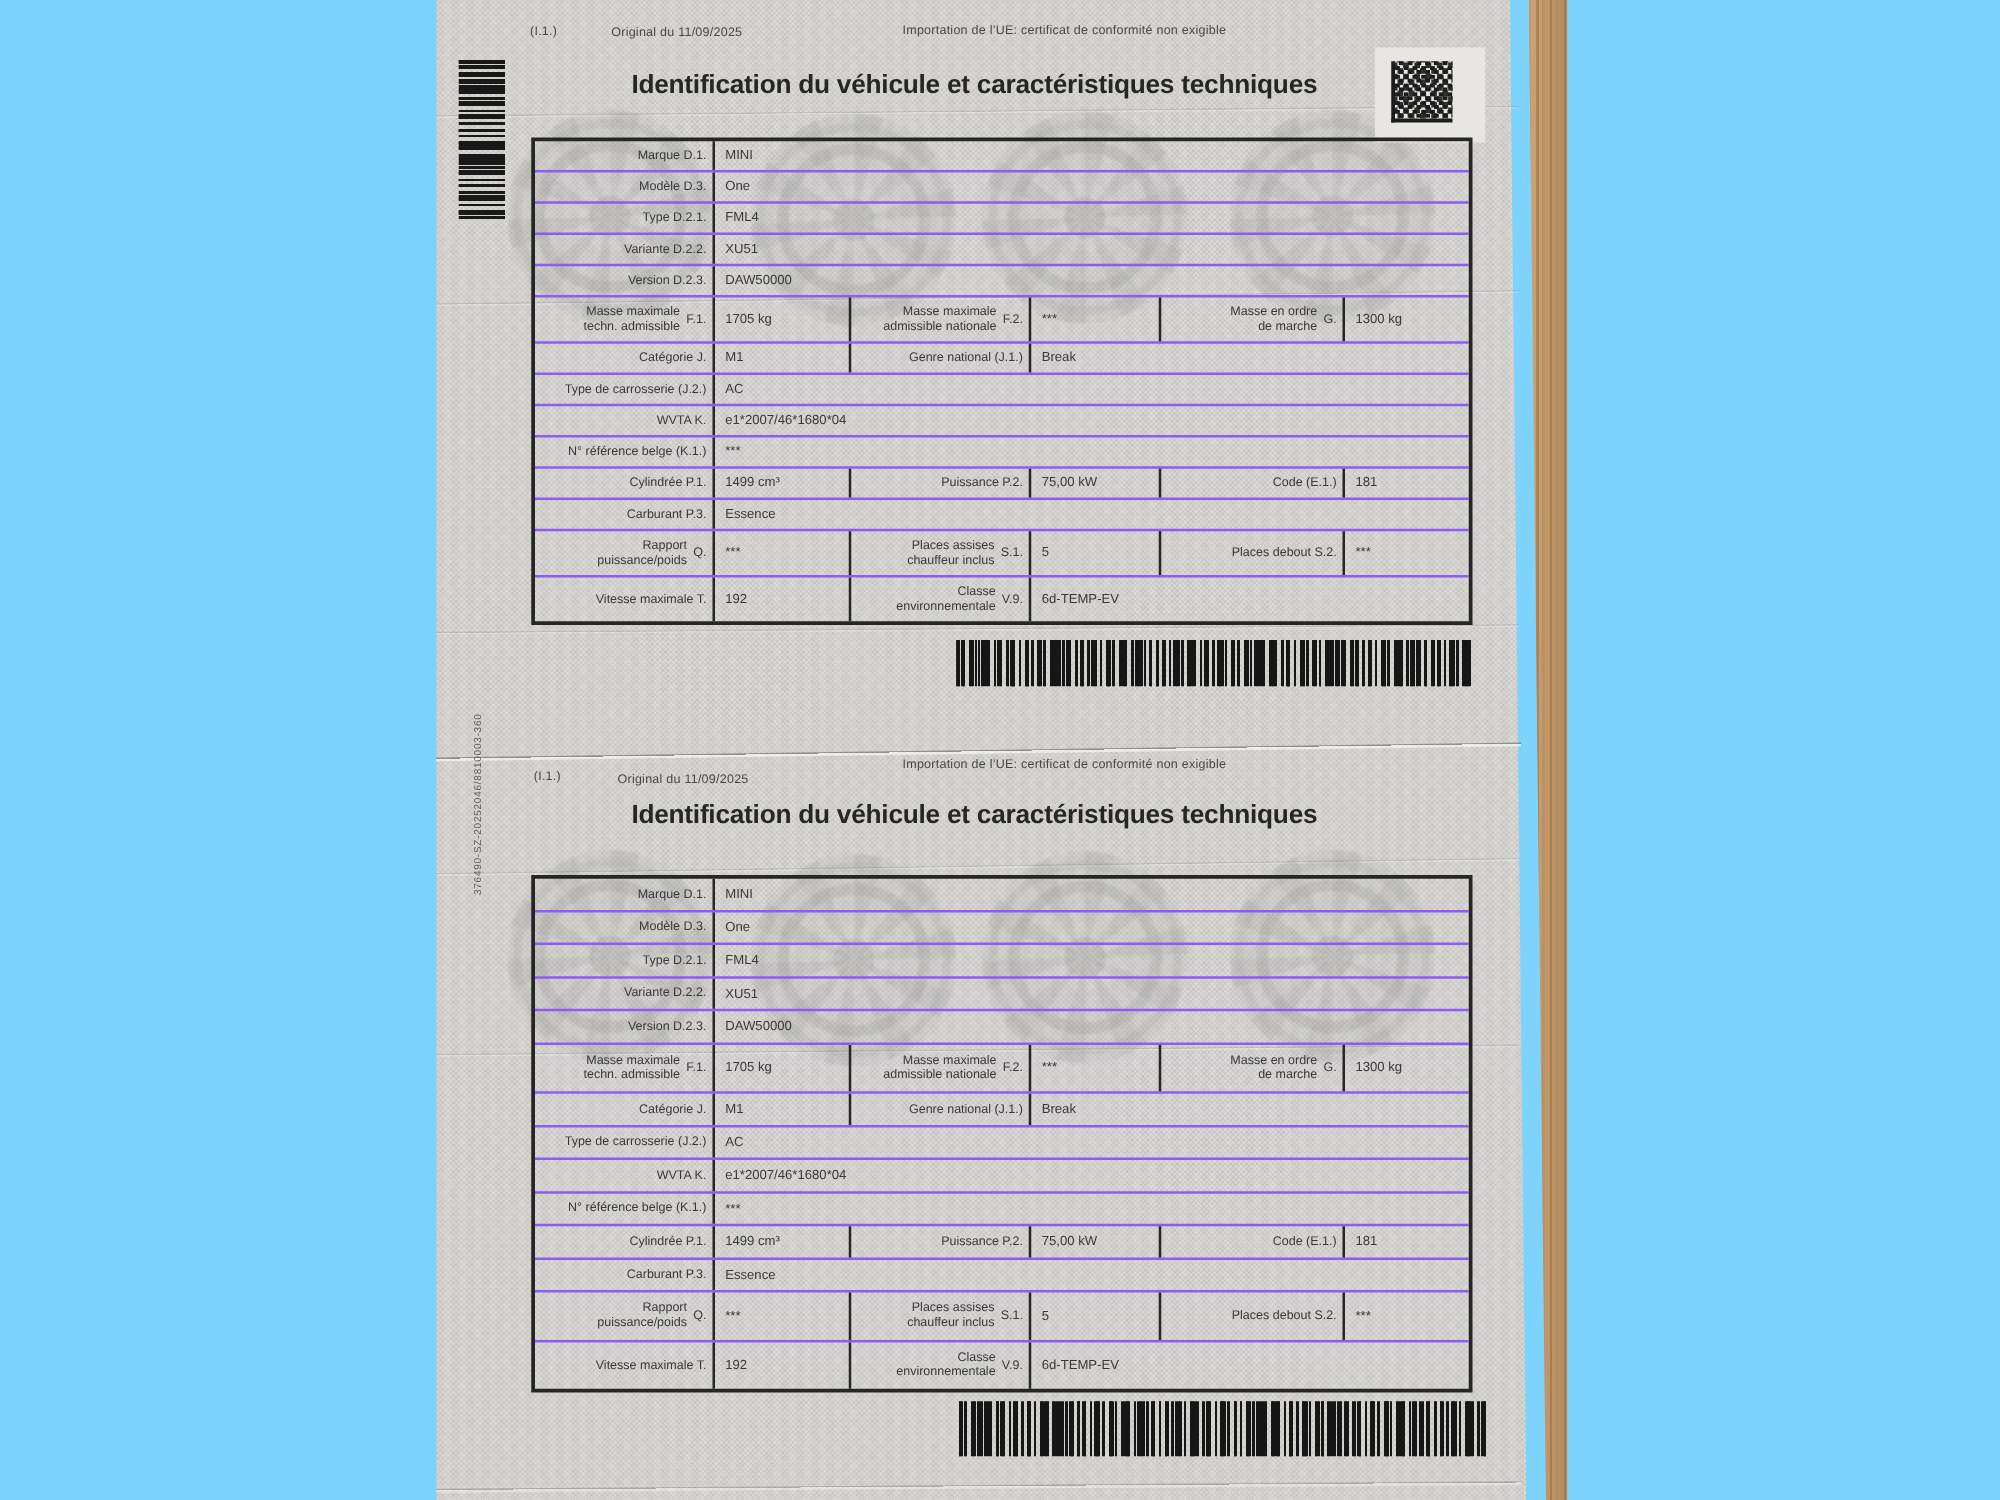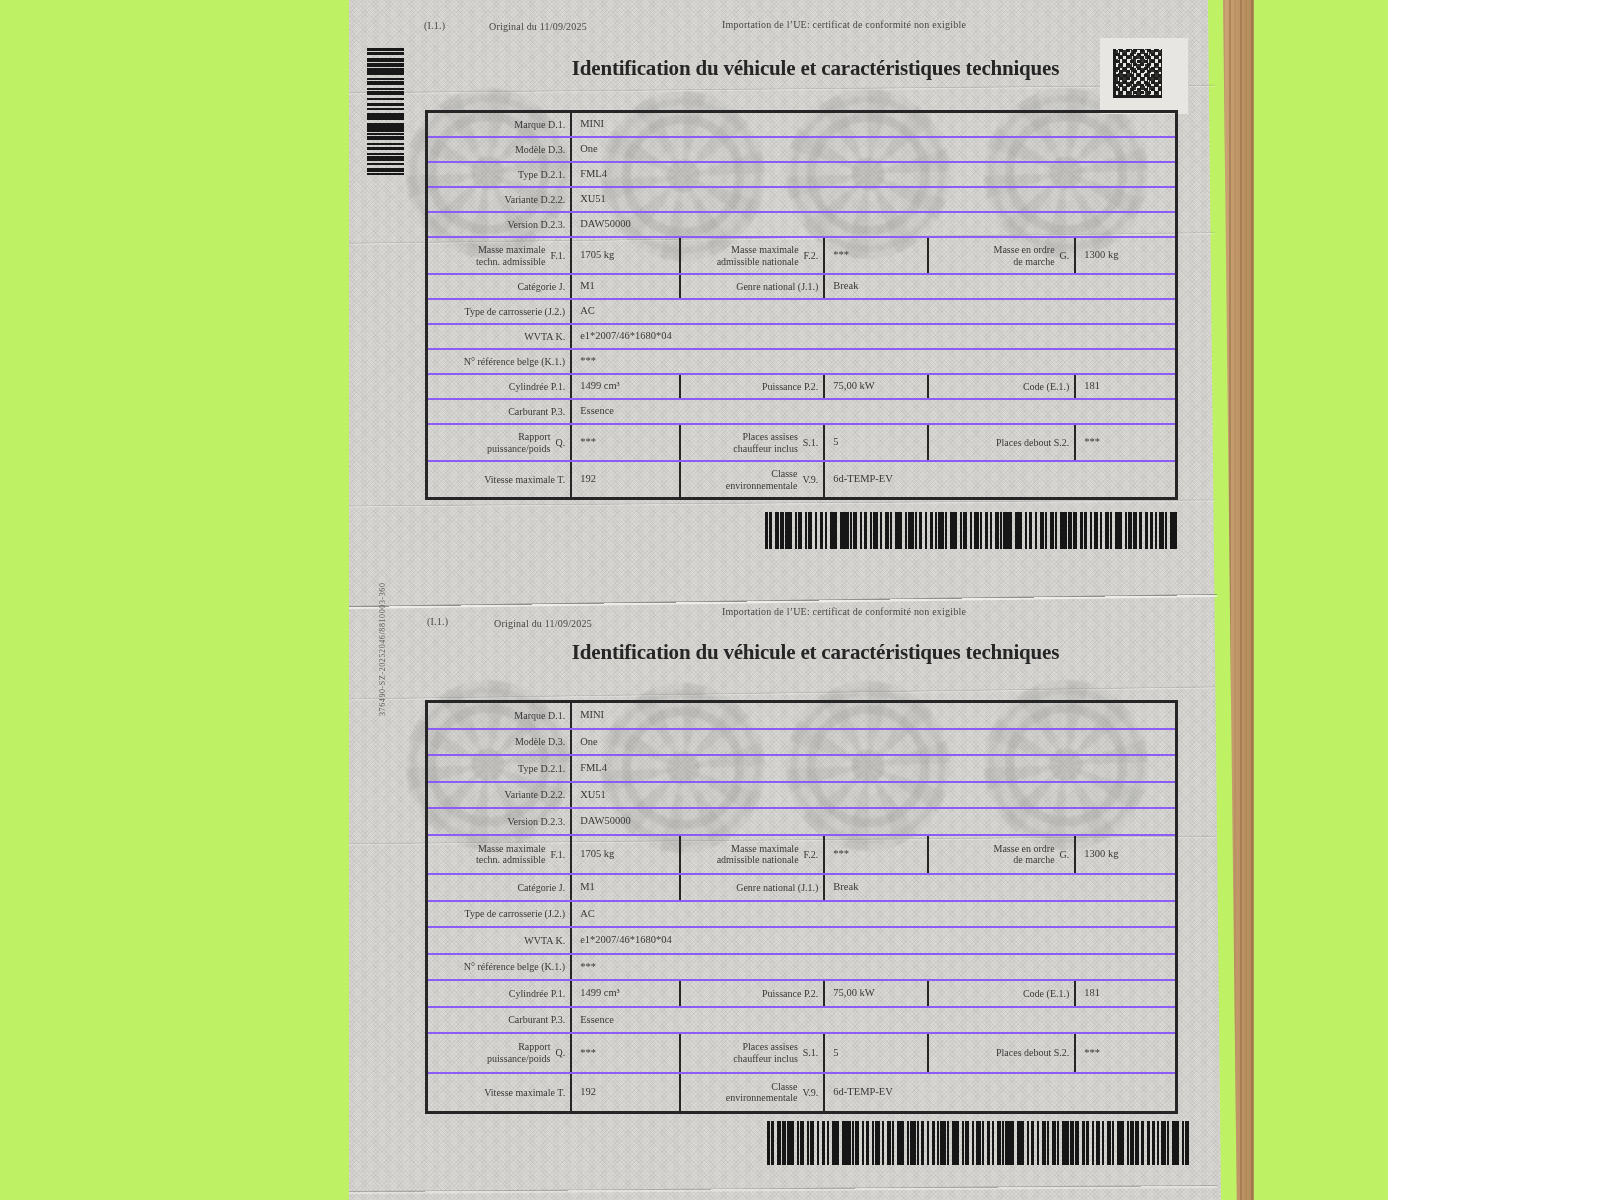--- a/index.html
+++ b/index.html
@@ -1,17 +1,17 @@
 <!DOCTYPE html>
 <html><head>
 <meta charset="utf-8">
 <style>
   html,body{margin:0;padding:0;background:#ffffff;}
-  .scene{position:relative;width:1388px;height:1200px;overflow:hidden;
-         font-family:Liberation Serif, serif;background:#bef264;}
+  .scene{position:relative;width:1600px;height:1200px;overflow:hidden;
+         font-family:Liberation Sans, sans-serif;background:#7dd3fc;}
   
   .paper{position:absolute;left:349px;top:0;width:872px;height:1200px;
          background-color:#d8d7d3;
          background-image:
            repeating-linear-gradient(45deg, rgba(90,90,90,.07) 0 1px, transparent 1px 3px),
            repeating-linear-gradient(-45deg, rgba(90,90,90,.07) 0 1px, transparent 1px 3px),
            repeating-linear-gradient(0deg, rgba(255,255,255,.06) 0 2px, transparent 2px 5px),
            repeating-linear-gradient(90deg, rgba(0,0,0,.02) 0 6px, transparent 6px 12px);
          clip-path:polygon(0 0,98.5% 0,100% 100%,0 100%);}
   .wood{position:absolute;left:1218px;top:0;width:36px;height:1200px;
@@ -21,21 +21,21 @@
         background:repeating-linear-gradient(90deg, rgba(122,84,46,.35) 0 2px, transparent 2px 5px, rgba(160,120,75,.25) 5px 7px, transparent 7px 11px);}
   .wood{clip-path:polygon(14% 0,100% 0,100% 100%,52% 100%);}
   
   .crease{position:absolute;left:349px;width:866px;height:10px;pointer-events:none;
           background:linear-gradient(180deg, transparent 0 40%, rgba(110,110,110,.38) 48% 52%, rgba(255,255,255,.45) 56% 62%, transparent 70%);}
   .crease.soft{opacity:.55;}
   .sheet-edge{position:absolute;left:349px;width:868px;height:3px;pointer-events:none;
           background:linear-gradient(180deg, rgba(90,90,90,.55) 0 1px, rgba(255,255,255,.6) 1px 3px);}
   
   .h-small{position:absolute;font-size:10px;color:#474747;letter-spacing:.2px;white-space:nowrap;}
-  .doc-title{position:absolute;left:439px;width:753px;text-align:center;
+  .doc-title{position:absolute;left:403px;width:753px;text-align:center;
              font-size:21px;font-weight:bold;color:#262626;letter-spacing:-.2px;white-space:nowrap;}
   
   .dm-patch{position:absolute;left:1100px;top:38px;width:88px;height:76px;background:#e7e6e2;}
   .dm{position:absolute;left:1113px;top:49px;width:46px;height:46px;
       background:
         repeating-conic-gradient(#1c1c1c 0% 25%, transparent 0% 50%) 0 0/7px 7px,
         repeating-conic-gradient(rgba(28,28,28,.9) 0% 25%, transparent 0% 50%) 2px 1px/9px 9px;
       border-left:3px solid #1c1c1c;border-bottom:3px solid #1c1c1c;}
   .barcode-v{position:absolute;left:367px;top:48px;width:37px;height:128px;
       background-image:

